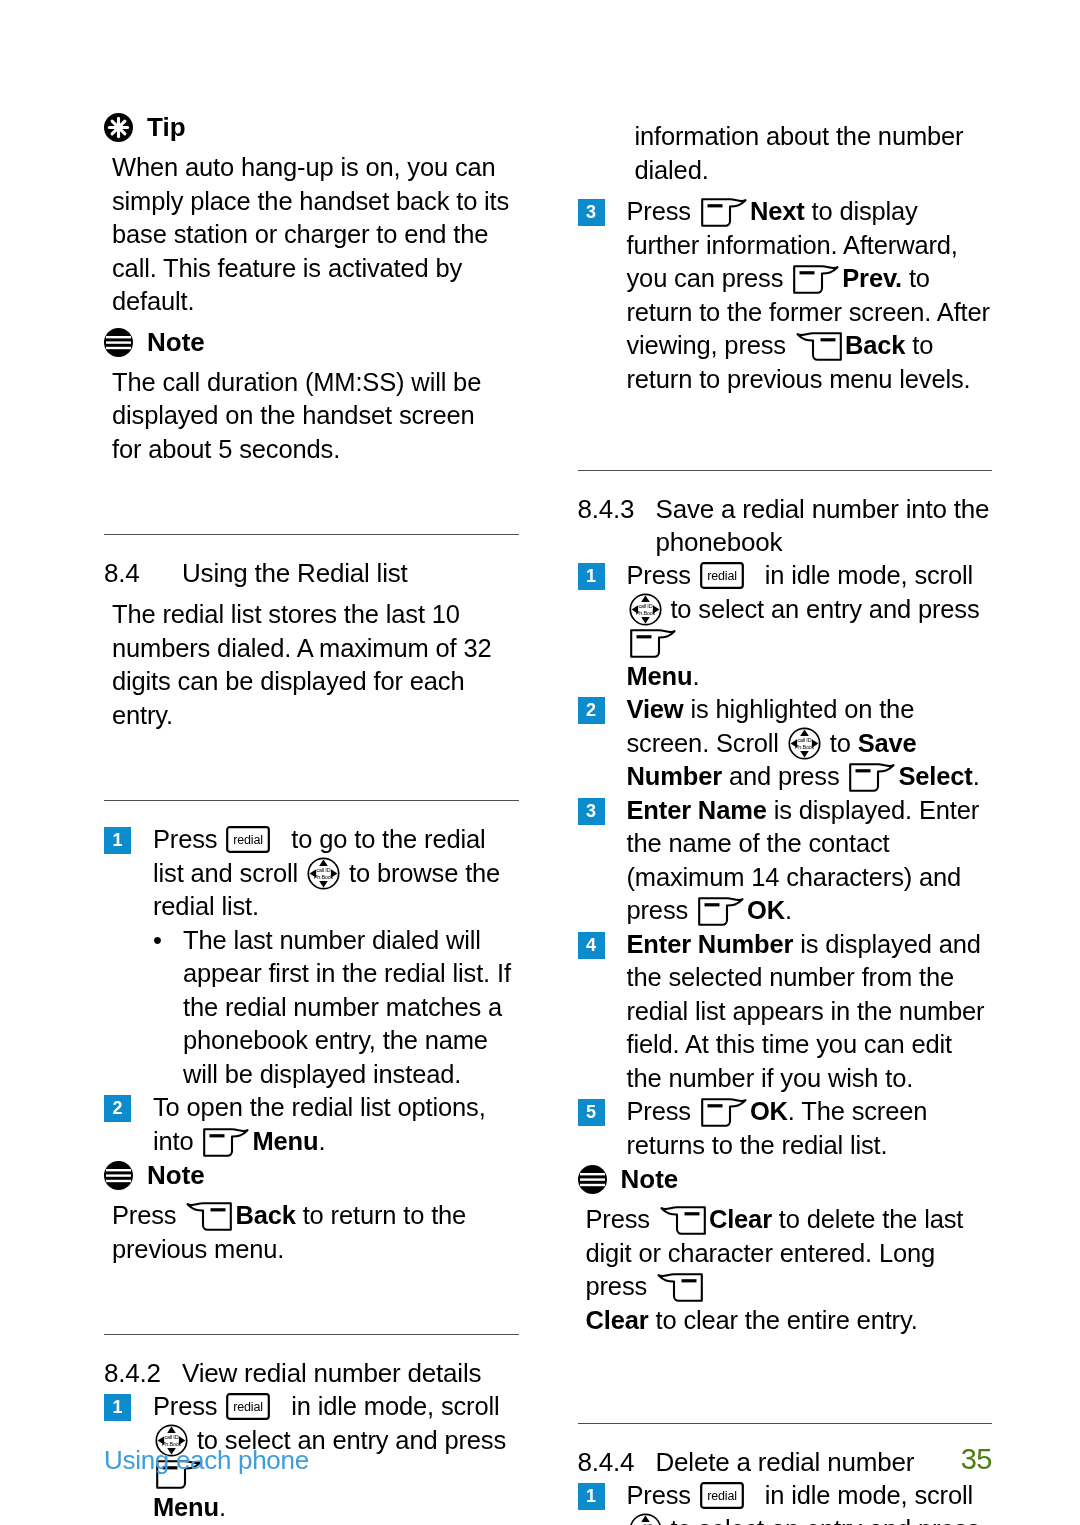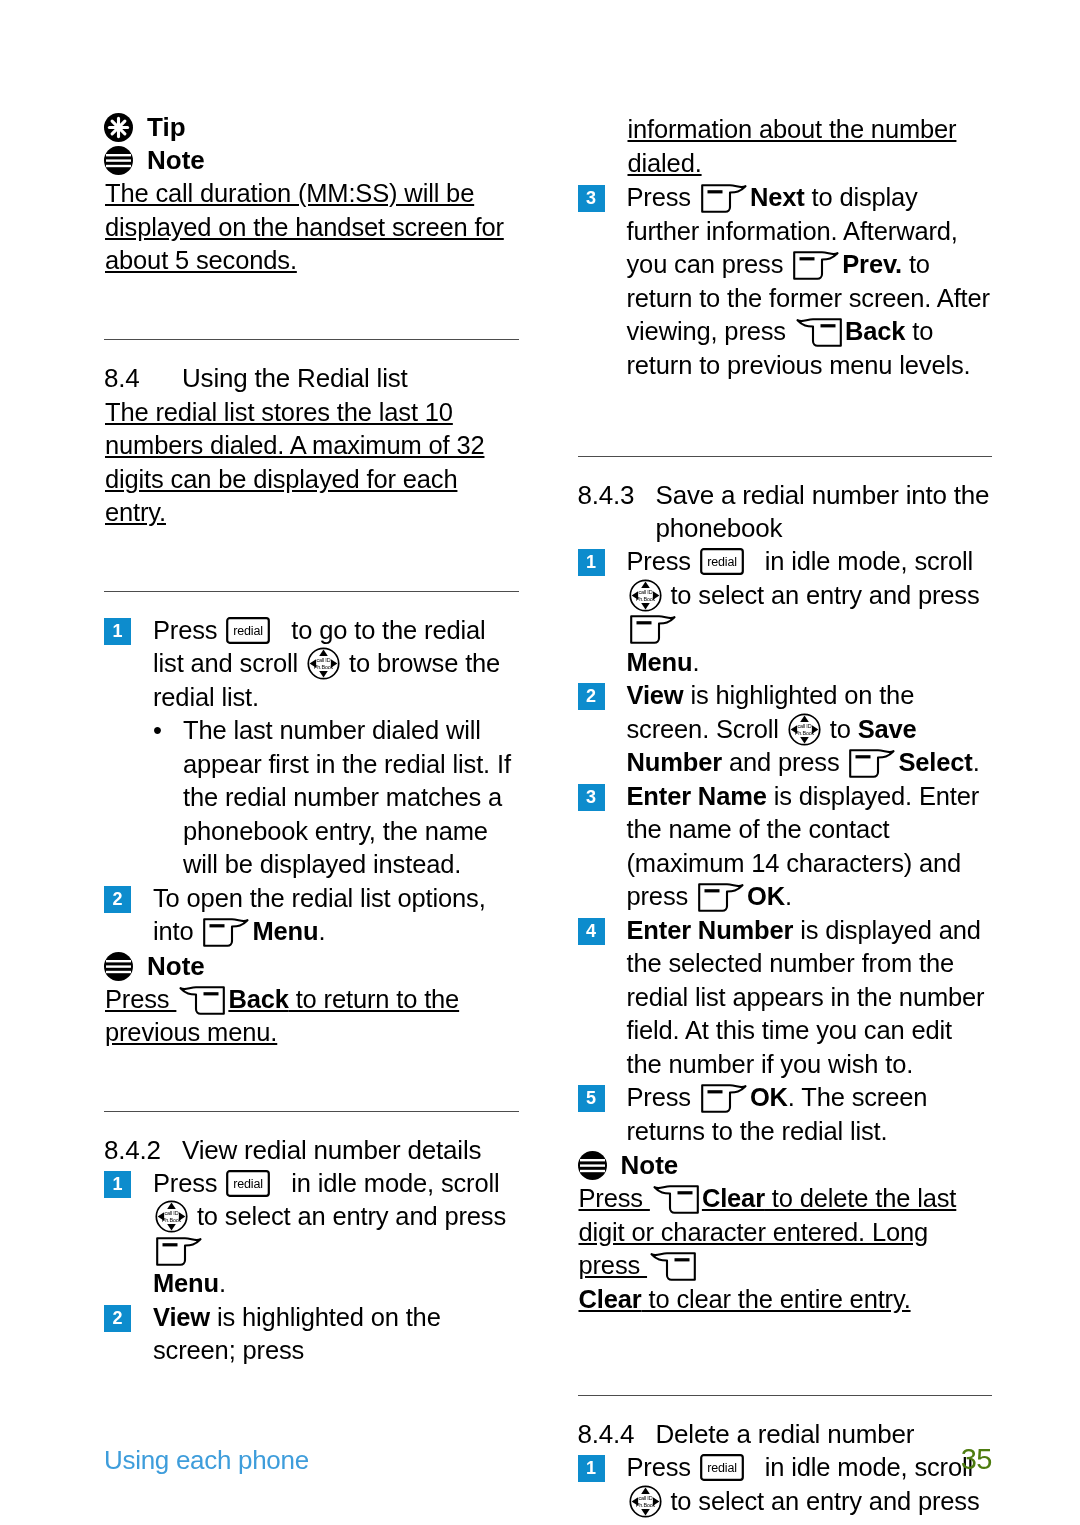--- a/index.html
+++ b/index.html
@@ -25,22 +25,21 @@
     display:flex;
     gap:59px;
   }
   .col { width:415px; }
 
   
   .para {
     font-size:25.5px;
     line-height:33.5px;
     letter-spacing:-0.15px;
-    margin:1px;
-    text-decoration:underline;
+    margin:8px;
   }
   .b { font-weight:bold; }
 
   
   .callout-head {
     display:flex;
     align-items:center;
     gap:14px;
     margin:0 0 1px 0;
   }
@@ -155,20 +154,21 @@
             <g stroke="#fff" stroke-width="3.1" stroke-linecap="round">
               <line x1="14.5" y1="5.4" x2="14.5" y2="23.6"></line>
               <line x1="5.4" y1="14.5" x2="23.6" y2="14.5"></line>
               <line x1="8.1" y1="8.1" x2="20.9" y2="20.9"></line>
               <line x1="20.9" y1="8.1" x2="8.1" y2="20.9"></line>
             </g>
           </svg>
         </span>
         <span class="callout-title">Tip</span>
       </div>
+      <p class="para">When auto hang-up is on, you can simply place the handset back to its base station or charger to end the call. This feature is activated by default.</p>
 
       <div class="callout-head" style="margin-top:2px;">
         <span class="badge-ico">
           <svg viewBox="0 0 29 29" width="29" height="29">
             <circle cx="14.5" cy="14.5" r="14.5" fill="#000"></circle>
             <g stroke="#fff" stroke-width="2.4">
               <line x1="2" y1="9.2" x2="27" y2="9.2"></line>
               <line x1="2" y1="14.6" x2="27" y2="14.6"></line>
               <line x1="2" y1="20.0" x2="27" y2="20.0"></line>
             </g>

